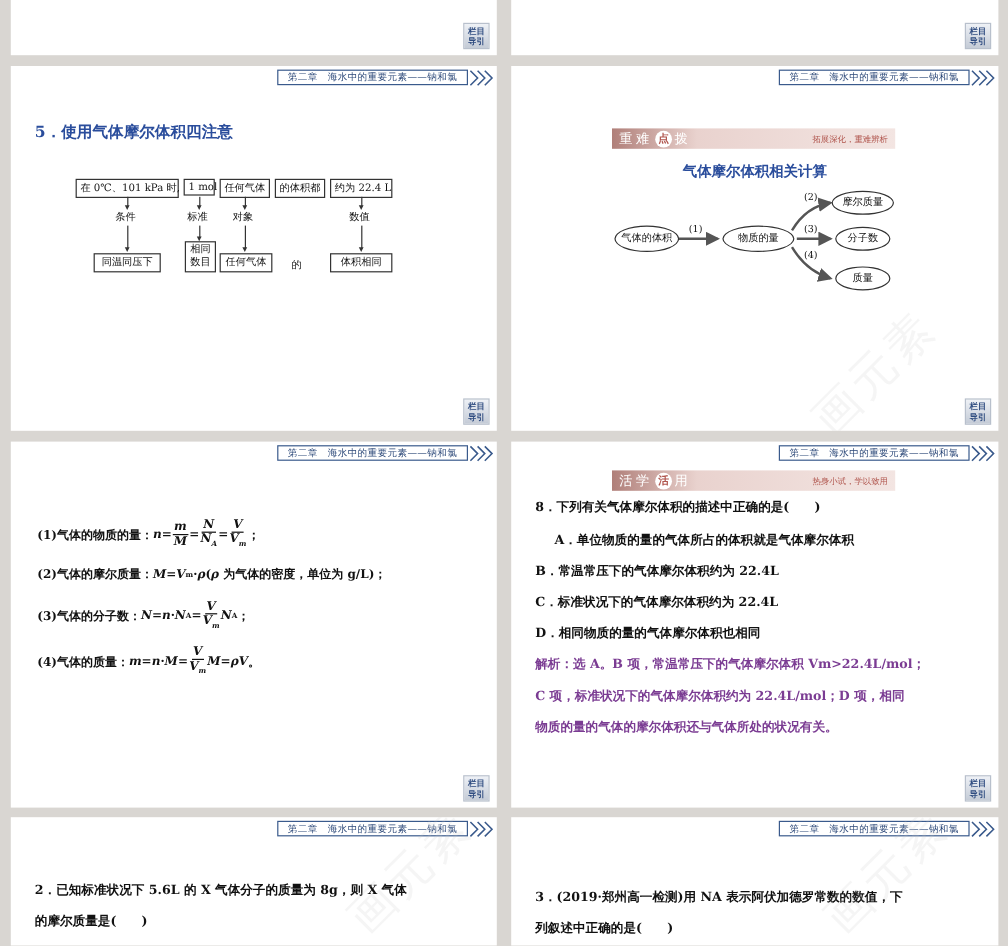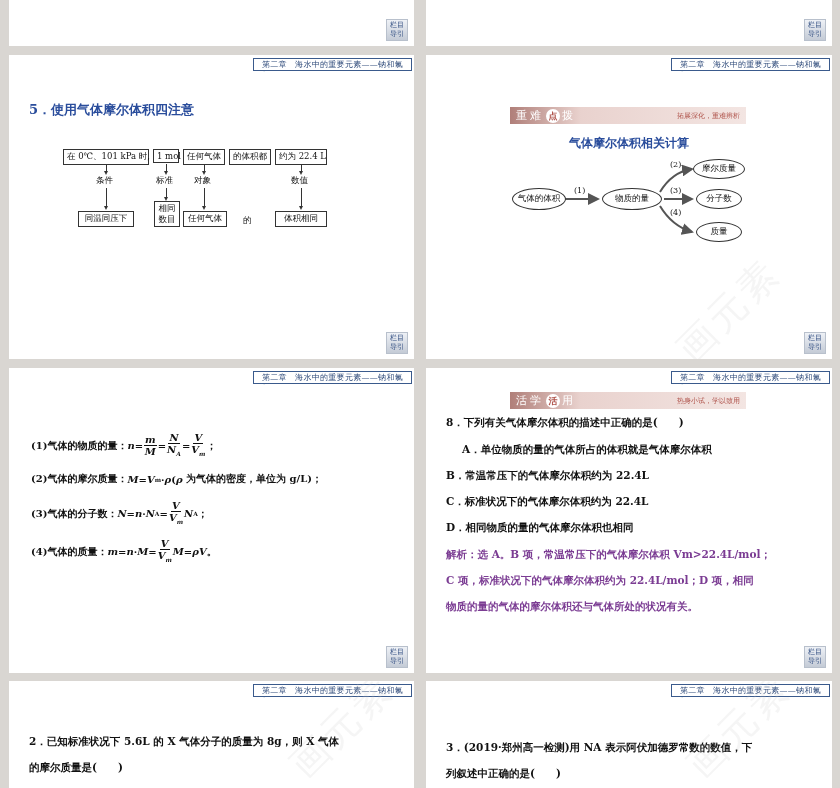--- a/index.html
+++ b/index.html
@@ -6,25 +6,25 @@
   html, body { width: 840px; height: 788px; overflow: hidden; background: #d9d6d2; }
   body { position: relative; font-family: "DejaVu Serif", "Liberation Serif", serif; color: #111; }
   .slide { position: absolute; background: #ffffff; overflow: hidden; }
   .col-l { left: 9px; width: 405px; }
   .col-r { left: 426px; width: 406px; }
   .row0 { top: -260px; height: 306px; }
   .row1 { top: 55px; height: 304px; }
   .row2 { top: 368px; height: 305px; }
   .row3 { top: 681px; height: 306px; }
 
-  .chapter-banner { position: absolute; top: 3px; right: 2px; height: 14px; display: flex; align-items: flex-start; flex-direction: column; }
+  .chapter-banner { position: absolute; top: 3px; right: 2px; height: 14px; display: flex; align-items: flex-start; }
   .chapter-banner .box { border: 1px solid #3a5a8c; height: 13px; padding: 0 8px; display: flex; align-items: center; font-size: 8px; color: #2e4a7a; background: #fff; white-space: nowrap; letter-spacing: 0.3px; }
   .chapter-banner .chev { width: 22px; height: 14px; }
 
-  .nav-btn { position: absolute; right: 6px; bottom: 5px; width: 22px; height: 22px; background: linear-gradient(#eef1f6, #c4cbd6); border: 1px solid #b8c0cc; font-size: 7px; line-height: 9px; color: #2f4c80; text-align: center; padding-top: 1px; cursor: pointer; font-weight: normal; }
+  .nav-btn { position: absolute; right: 6px; bottom: 5px; width: 22px; height: 22px; background: linear-gradient(#eef1f6, #c4cbd6); border: 1px solid #b8c0cc; font-size: 7px; line-height: 9px; color: #2f4c80; text-align: center; padding-top: 1px; cursor: pointer; font-weight: bold; }
 
   .sec-title { position: absolute; left: 20px; top: 46px; font-size: 13px; font-weight: bold; color: #2a4d9c; }
 
   .flow { position: absolute; left: 54px; top: 94px; width: 290px; height: 90px; font-size: 8.5px; }
   .flow .bx { position: absolute; border: 1px solid #333; padding: 1px 3px; background: #fff; white-space: nowrap; text-align: center; }
   .flow .lbl { position: absolute; white-space: nowrap; }
   .flow .vline { position: absolute; width: 1px; background: #333; }
   .flow .vline::after { content: ""; position: absolute; bottom: -3px; left: -2px; border-left: 2.5px solid transparent; border-right: 2.5px solid transparent; border-top: 4px solid #333; }
 
   .tag-bar { position: absolute; height: 17px; background: linear-gradient(90deg, #b07f79 0%, #e9d2ce 30%, #f3e5e2 100%); display: flex; align-items: center; justify-content: space-between; }

